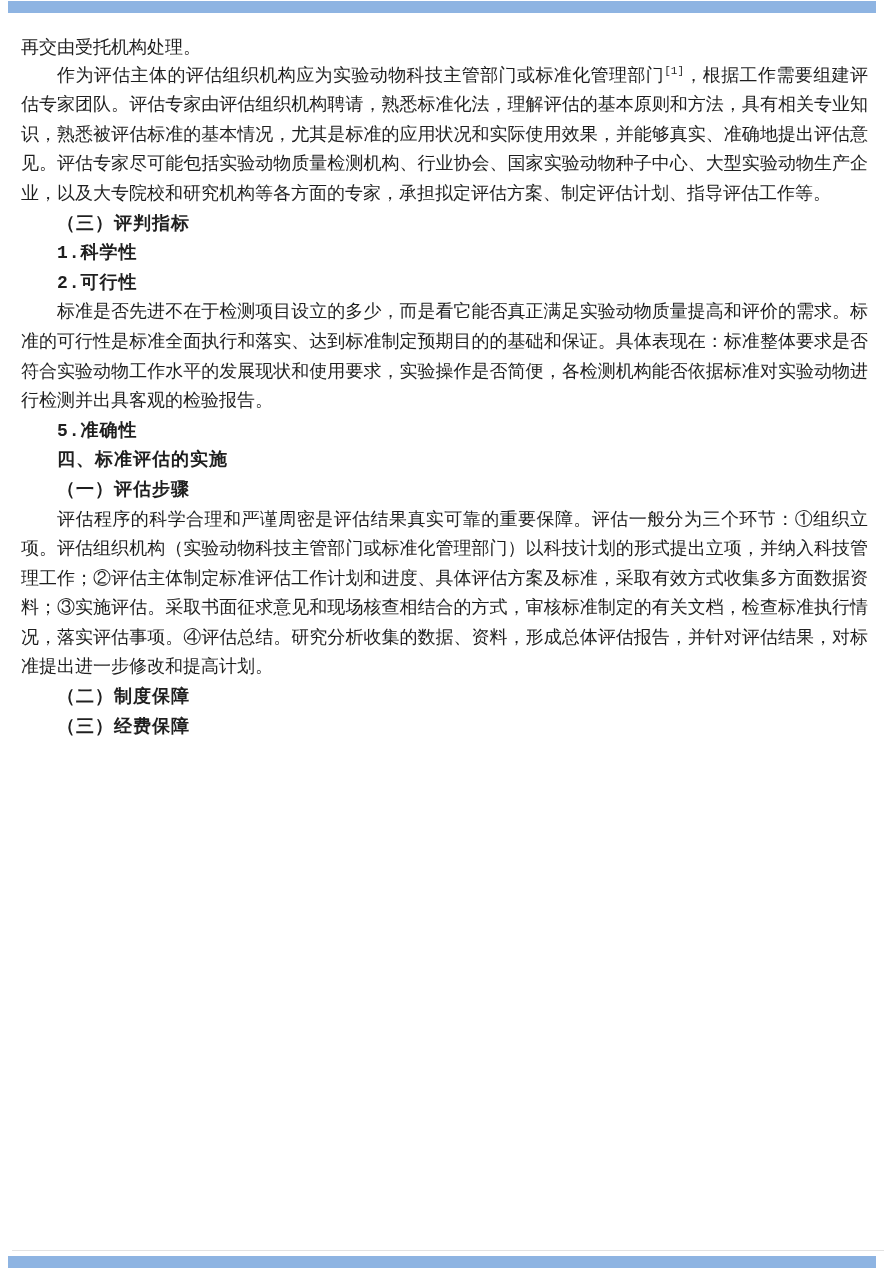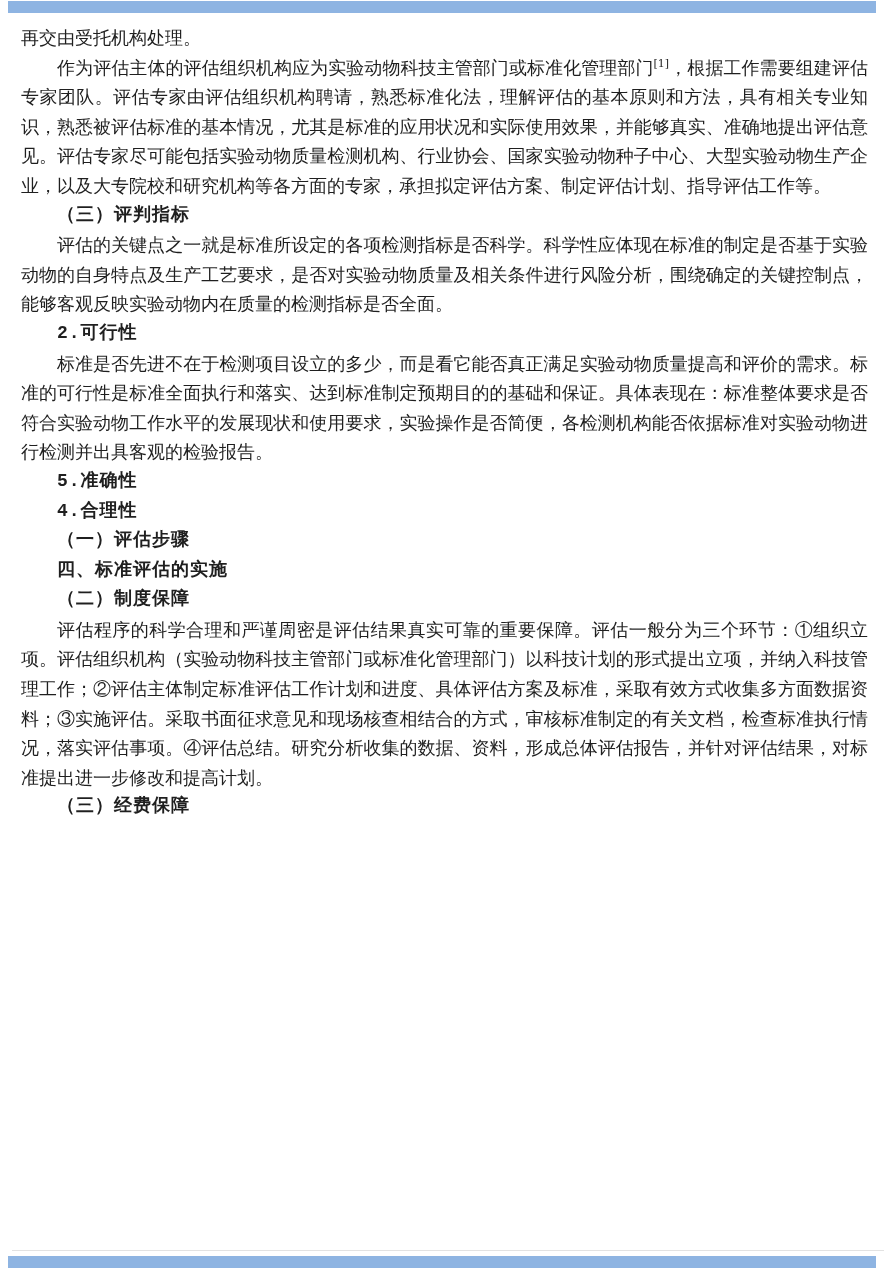--- a/index.html
+++ b/index.html
@@ -18,56 +18,55 @@
   }
   .accent-bar.top { top: 1px; }
   .accent-bar.bottom { top: 1256px; }
   .bottom-divider {
     position: absolute;
     top: 1250px; left: 12px;
     width: 872px; height: 1px;
   }
   .page-text {
     position: absolute;
-    top: 23px; left: 21px;
+    top: 32px; left: 21px;
     width: 847px;
     font-size: 18px;
     line-height: 29.6px;
     color: #1f1f1f;
     text-align: justify;
     text-justify: inter-ideograph;
   }
   .para { margin: 0; text-indent: 0; }
-  .para.indent { text-indent: 2em; }
+  .para.indent { text-indent: 2em; font-family: Liberation Mono, monospace; }
   .para.heading {
     font-weight: 700;
     font-family: Liberation Mono, monospace;
     letter-spacing: 1px;
   }
   .para sup {
     font-size: 11px;
     line-height: 0;
     vertical-align: super;
   }
 </style>
 </head>
 <body style="background: rgb(255, 255, 255);">
 
 <div class="accent-bar top" style="background: rgb(142, 180, 226);"></div>
 
 <div class="page-text" style="color: rgb(31, 31, 31);">
     <div class="para body"><span>再交由受托机构处理。</span></div>
     <div class="para body indent"><span>作为评估主体的评估组织机构应为实验动物科技主管部门或标准化管理部门</span><sup>[1]</sup><span>，根据工作需要组建评估专家团队。评估专家由评估组织机构聘请，熟悉标准化法，理解评估的基本原则和方法，具有相关专业知识，熟悉被评估标准的基本情况，尤其是标准的应用状况和实际使用效果，并能够真实、准确地提出评估意见。评估专家尽可能包括实验动物质量检测机构、行业协会、国家实验动物种子中心、大型实验动物生产企业，以及大专院校和研究机构等各方面的专家，承担拟定评估方案、制定评估计划、指导评估工作等。</span></div>
     <div class="para heading indent"><span>（三）评判指标</span></div>
-    <div class="para body indent"><span>评估的关键点之一就是标准所设定的各项检测指标是否科学。科学性应体现在标准的制定是否基于实验动物的自身特点及生产工艺要求，是否对实验动物质量及相关条件进行风险分析，围绕确定的关键控制点，能够客观反映实验动物内在质量的检测指标是否全面。</span></div>
+    <div class="para heading indent"><span>1.科学性</span></div>
     <div class="para heading indent"><span>2.可行性</span></div>
     <div class="para body indent"><span>标准是否先进不在于检测项目设立的多少，而是看它能否真正满足实验动物质量提高和评价的需求。标准的可行性是标准全面执行和落实、达到标准制定预期目的的基础和保证。具体表现在：标准整体要求是否符合实验动物工作水平的发展现状和使用要求，实验操作是否简便，各检测机构能否依据标准对实验动物进行检测并出具客观的检验报告。</span></div>
     <div class="para heading indent"><span>5.准确性</span></div>
-    <div class="para heading indent"><span>4.合理性</span></div>
+    <div class="para heading indent"><span>四、标准评估的实施</span></div>
     <div class="para heading indent"><span>（一）评估步骤</span></div>
-    <div class="para heading indent"><span>四、标准评估的实施</span></div>
+    <div class="para body indent"><span>评估程序的科学合理和严谨周密是评估结果真实可靠的重要保障。评估一般分为三个环节：①组织立项。评估组织机构（实验动物科技主管部门或标准化管理部门）以科技计划的形式提出立项，并纳入科技管理工作；②评估主体制定标准评估工作计划和进度、具体评估方案及标准，采取有效方式收集多方面数据资料；③实施评估。采取书面征求意见和现场核查相结合的方式，审核标准制定的有关文档，检查标准执行情况，落实评估事项。④评估总结。研究分析收集的数据、资料，形成总体评估报告，并针对评估结果，对标准提出进一步修改和提高计划。</span></div>
     <div class="para heading indent"><span>（二）制度保障</span></div>
-    <div class="para body indent"><span>评估程序的科学合理和严谨周密是评估结果真实可靠的重要保障。评估一般分为三个环节：①组织立项。评估组织机构（实验动物科技主管部门或标准化管理部门）以科技计划的形式提出立项，并纳入科技管理工作；②评估主体制定标准评估工作计划和进度、具体评估方案及标准，采取有效方式收集多方面数据资料；③实施评估。采取书面征求意见和现场核查相结合的方式，审核标准制定的有关文档，检查标准执行情况，落实评估事项。④评估总结。研究分析收集的数据、资料，形成总体评估报告，并针对评估结果，对标准提出进一步修改和提高计划。</span></div>
     <div class="para heading indent"><span>（三）经费保障</span></div>
   </div>
 
 <div class="bottom-divider" style="background: rgb(226, 226, 226);"></div>
 <div class="accent-bar bottom" style="background: rgb(142, 180, 226);"></div>
 
 </body></html>

